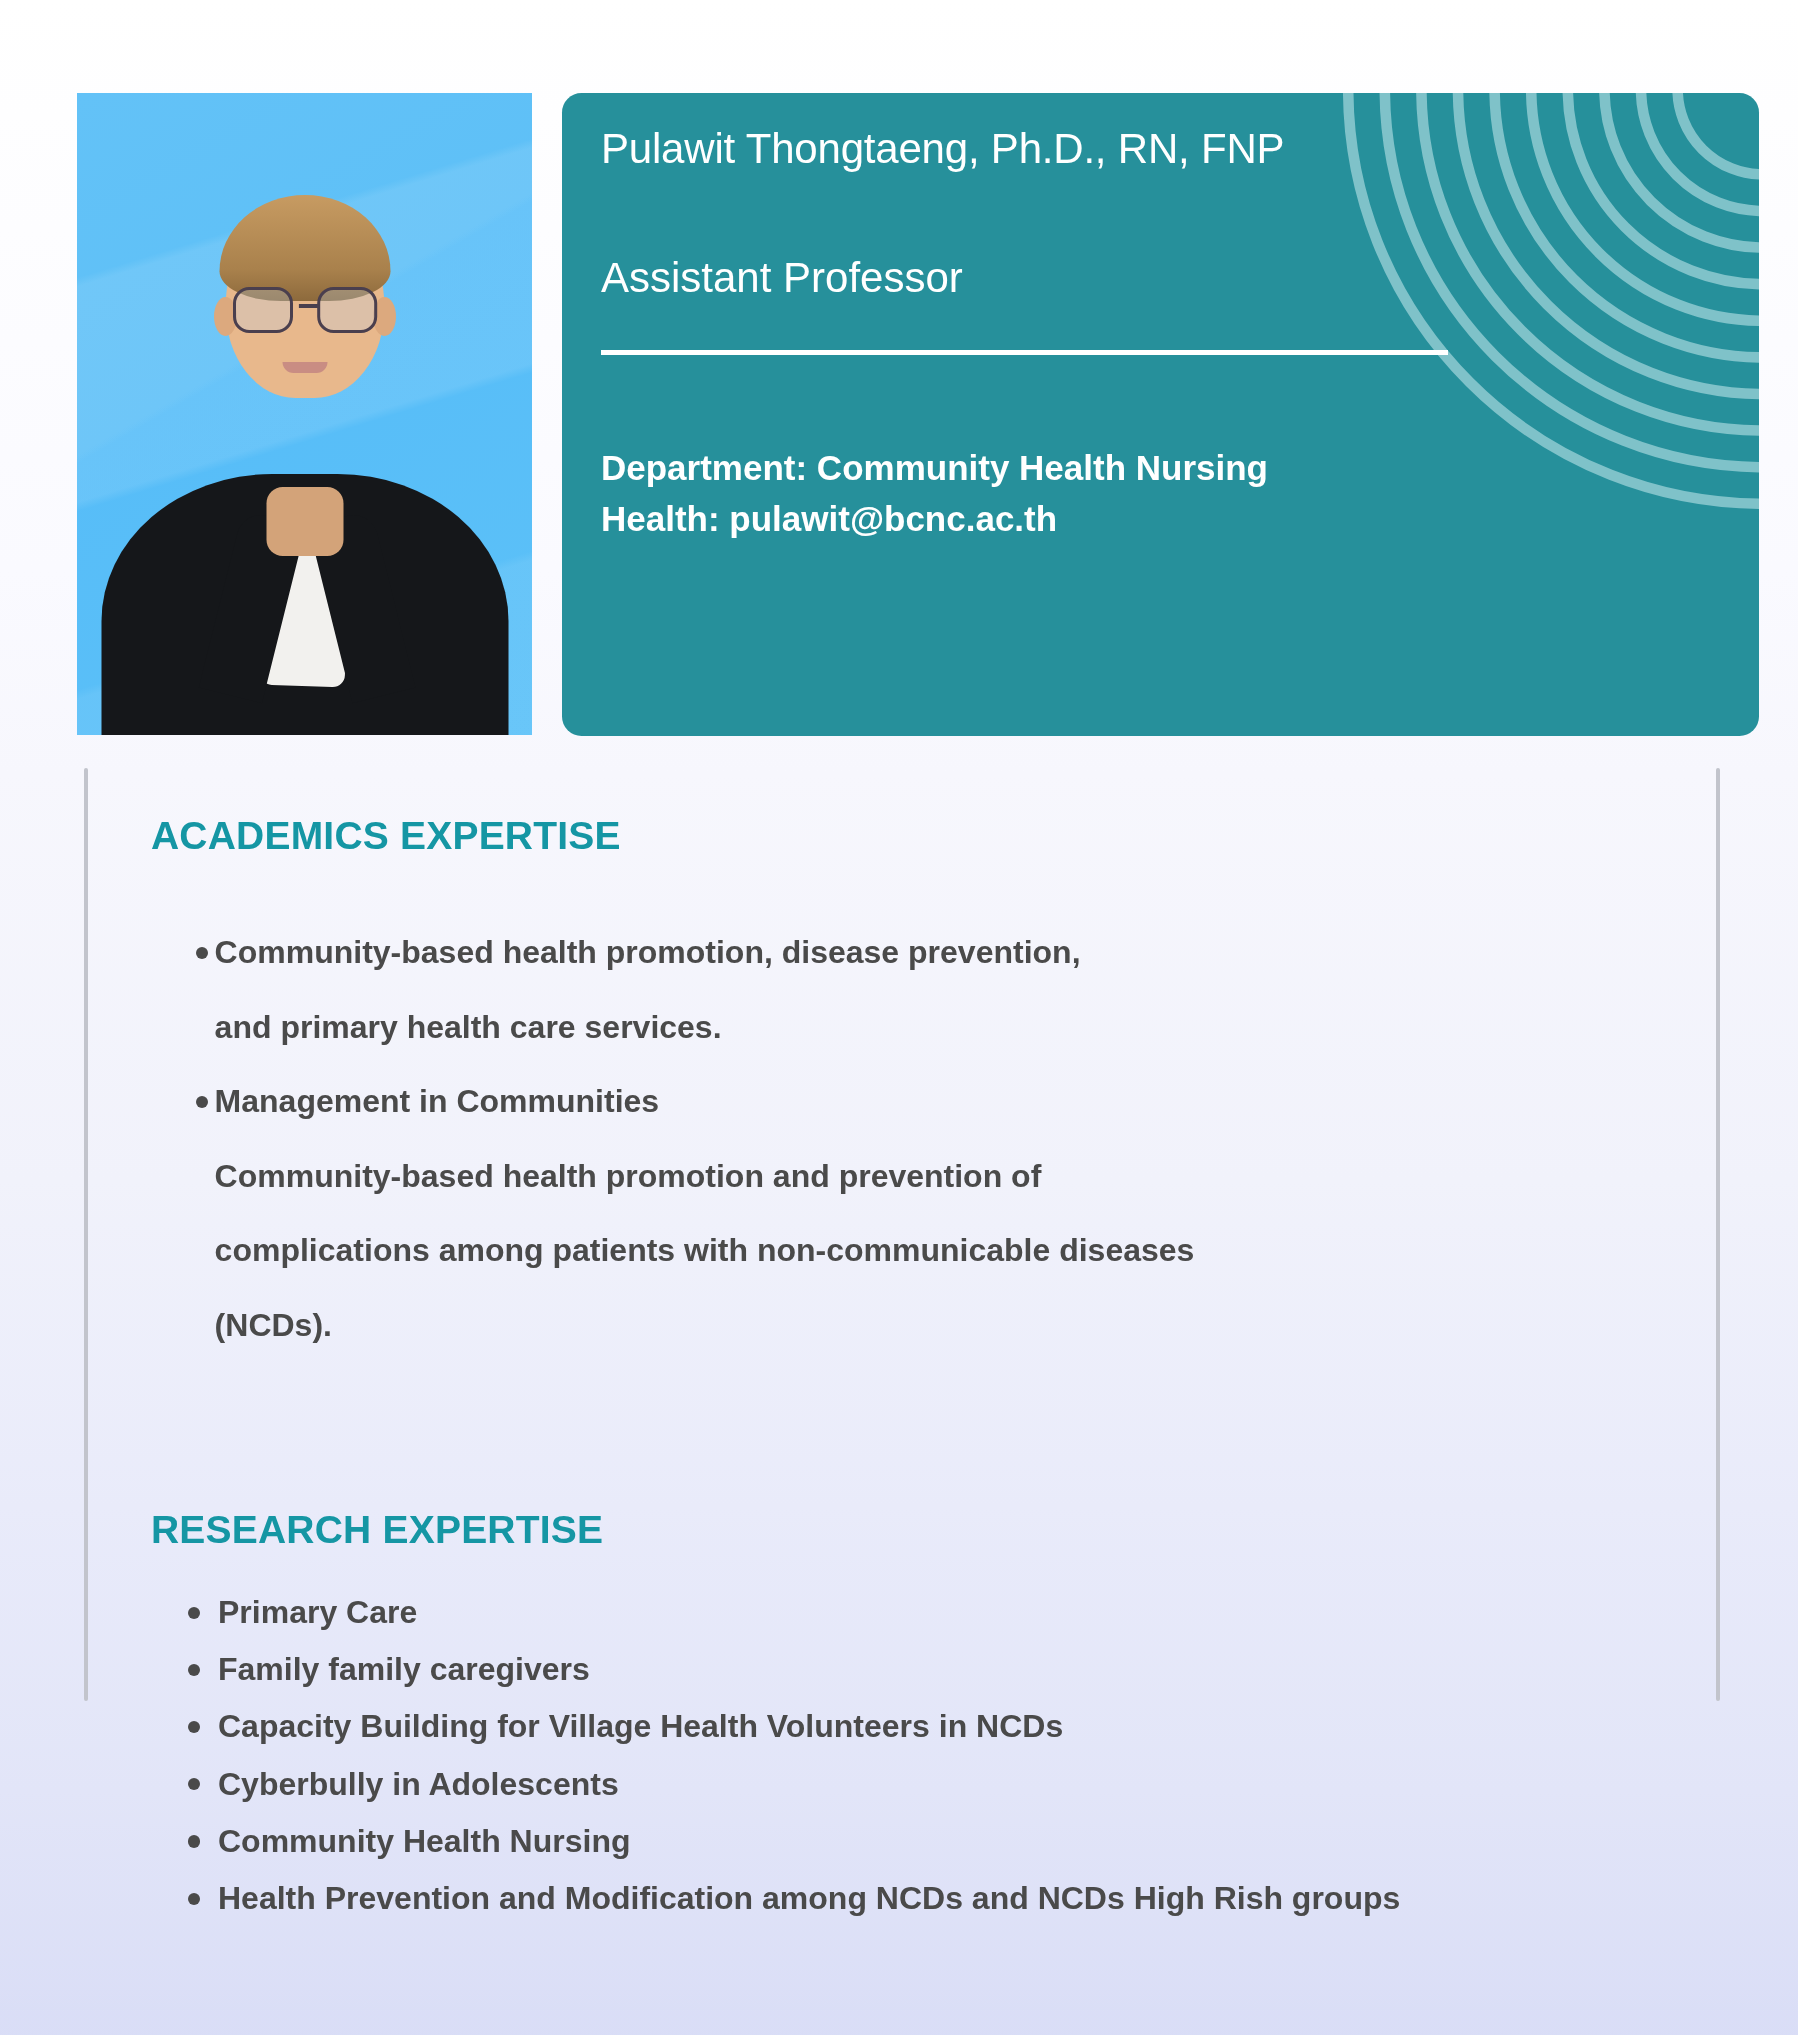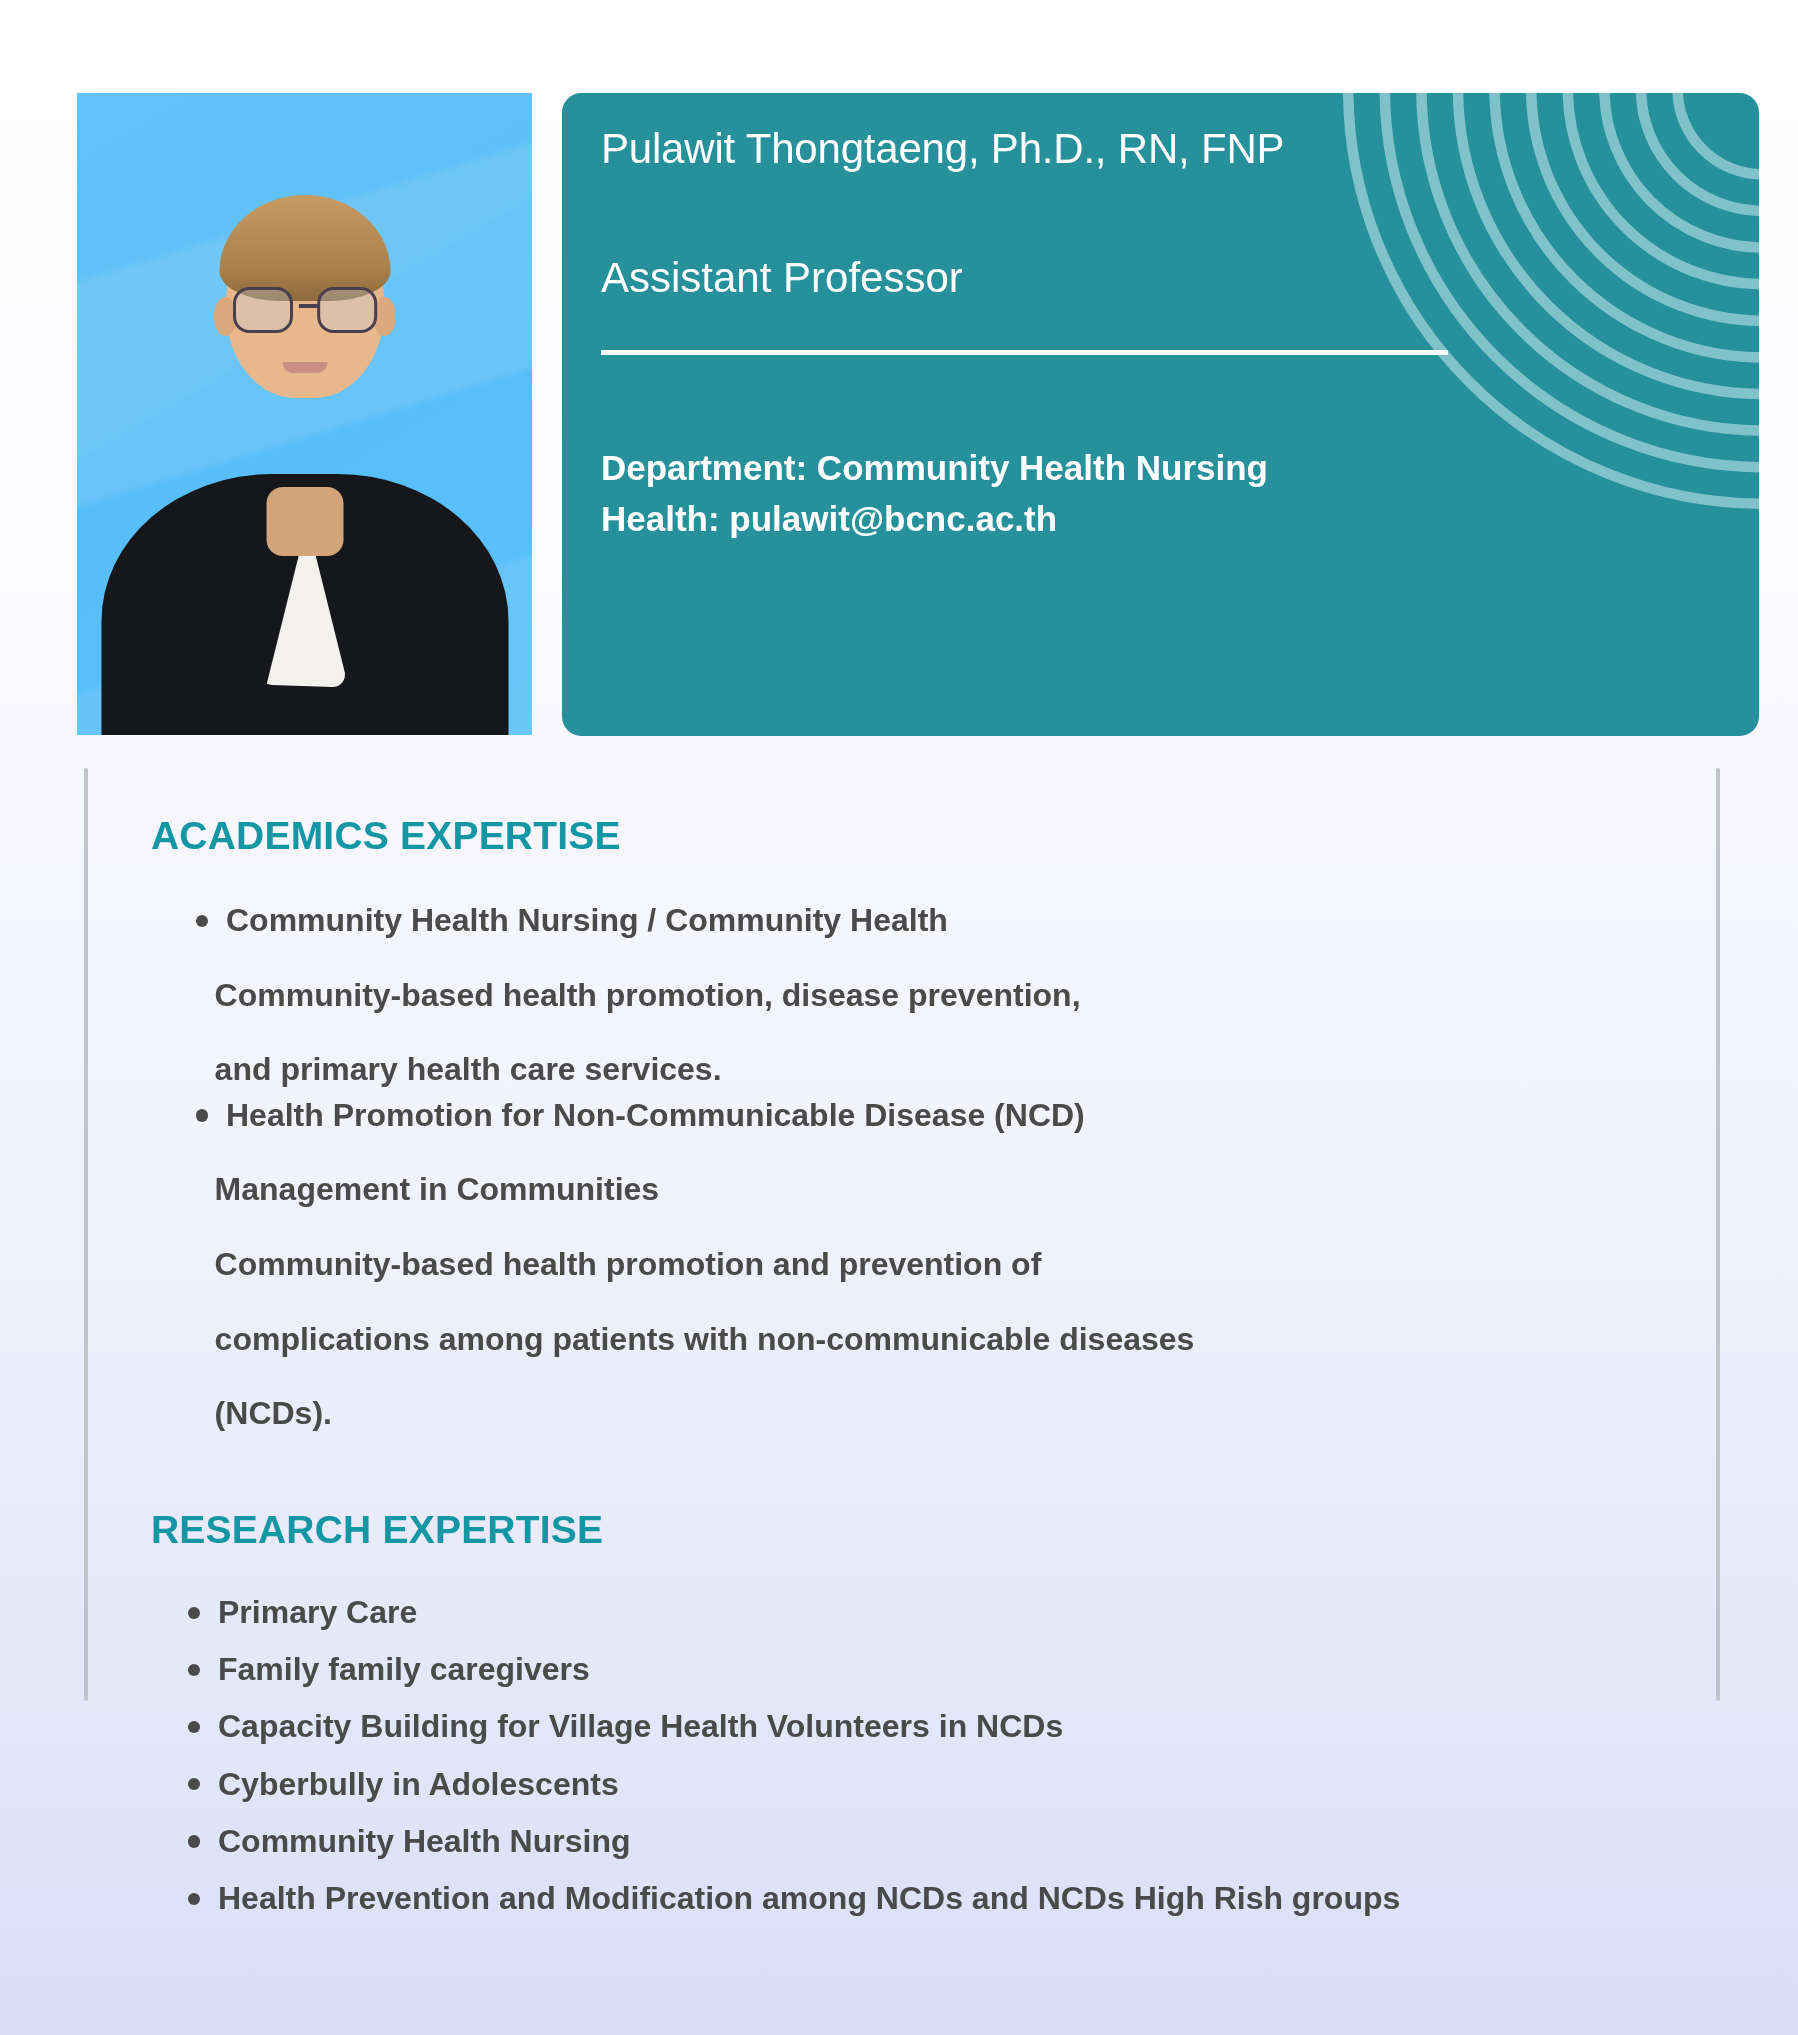--- a/index.html
+++ b/index.html
@@ -348,26 +348,24 @@
 
   <div class="rail" id="rail-left"></div>
   <div class="rail" id="rail-right"></div>
 
   <div id="content">
 
     <div class="section-title" id="acad-title">ACADEMICS EXPERTISE</div>
 
     <ul class="bullets" id="acad-list">
       <li>
-        <span>Community Health Nursing / Community Health</span>
         <span class="sub">Community-based health promotion, disease prevention,</span>
         <span class="sub">and primary health care services.</span>
       </li>
       <li>
-        <span>Health Promotion for Non-Communicable Disease (NCD)</span>
         <span class="sub">Management in Communities</span>
         <span class="sub">Community-based health promotion and prevention of</span>
         <span class="sub">complications among patients with non-communicable diseases</span>
         <span class="sub">(NCDs).</span>
       </li>
     </ul>
 
     <div class="section-title" id="res-title">RESEARCH EXPERTISE</div>
 
     <ul class="bullets" id="res-list">

